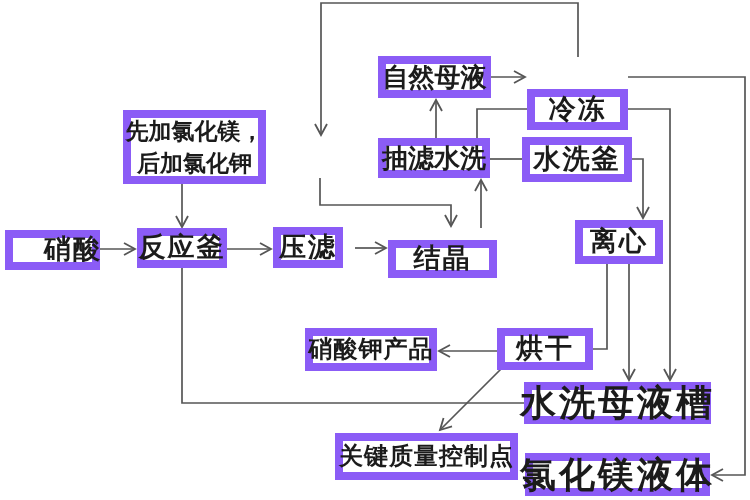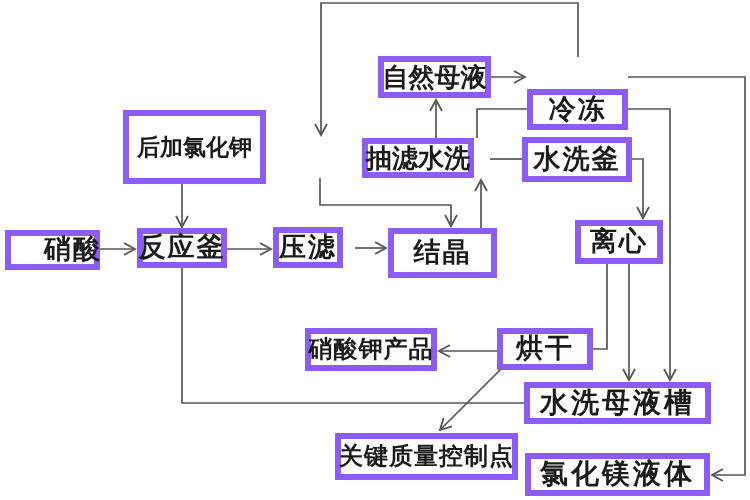--- a/index.html
+++ b/index.html
@@ -7,36 +7,36 @@
     position:relative;
     width:750px;height:500px;
     background:#ffffff;
     font-family:"Liberation Sans", sans-serif;
     overflow:hidden;
   }
   #wires{position:absolute;left:0;top:0;width:750px;height:500px;}
   .node{
     position:absolute;
     box-sizing:border-box;
-    border:6px solid #8b5cf6;
+    border:8px solid #8b5cf6;
     background:#ffffff;
     color:#1b1b1b;
     display:flex;
     align-items:center;
     justify-content:center;
     text-align:center;
     font-weight:700;
     font-size:27px;
     letter-spacing:2px;
     line-height:1.1;
     white-space:nowrap;
   }
   .node.col{flex-direction:column;}
   .fs26{font-size:26px;letter-spacing:0;}
-  .fs28{font-size:28px;letter-spacing:3px;}
+  .fs28{font-size:36px;letter-spacing:3px;}
   .fs24{font-size:24px;letter-spacing:1px;}
   .fs23{font-size:23px;letter-spacing:0;line-height:1.4;}
   path.wire{fill:none;stroke:#565656;stroke-width:1.7px;}
 </style>
 </head>
 <body>
 
 <div id="canvas">
 
   <svg id="wires" viewBox="0 0 750 500" xmlns="http://www.w3.org/2000/svg">
@@ -63,37 +63,38 @@
     <path class="wire" d="M502 368 L440 430" marker-end="url(#arw)"></path>
     <path class="wire" d="M182 268 V403 H524"></path>
     <path class="wire" d="M628 77 H745 V475 H712" marker-end="url(#arw)"></path>
   </svg>
 
   <div class="node" style="left:5px;top:230px;width:95px;height:40px;padding-left:41px;">
     <span>硝酸</span>
   </div>
 
   <div class="node col fs23" style="left:123px;top:110px;width:143px;height:74px;">
+    <span>先加氯化镁，</span>
     <span>后加氯化钾</span>
   </div>
 
   <div class="node" style="left:137px;top:228px;width:90px;height:40px;">
     <span>反应釜</span>
   </div>
 
   <div class="node" style="left:273px;top:227px;width:70px;height:41px;">
     <span>压滤</span>
   </div>
 
-  <div class="node" style="left:388px;top:228px;width:109px;height:50px;">
+  <div class="node" style="left:388px;top:240px;width:109px;height:38px;">
     <span>结晶</span>
   </div>
 
 
-  <div class="node fs26" style="left:362px;top:138px;width:112px;height:40px;">
+  <div class="node fs26" style="left:378px;top:138px;width:112px;height:40px;">
     <span>抽滤水洗</span>
   </div>
 
   <div class="node fs26" style="left:378px;top:56px;width:113px;height:42px;">
     <span>自然母液</span>
   </div>
 
   <div class="node" style="left:527px;top:57px;width:101px;height:41px;margin-top:32px;">
     <span>冷冻</span>
   </div>

